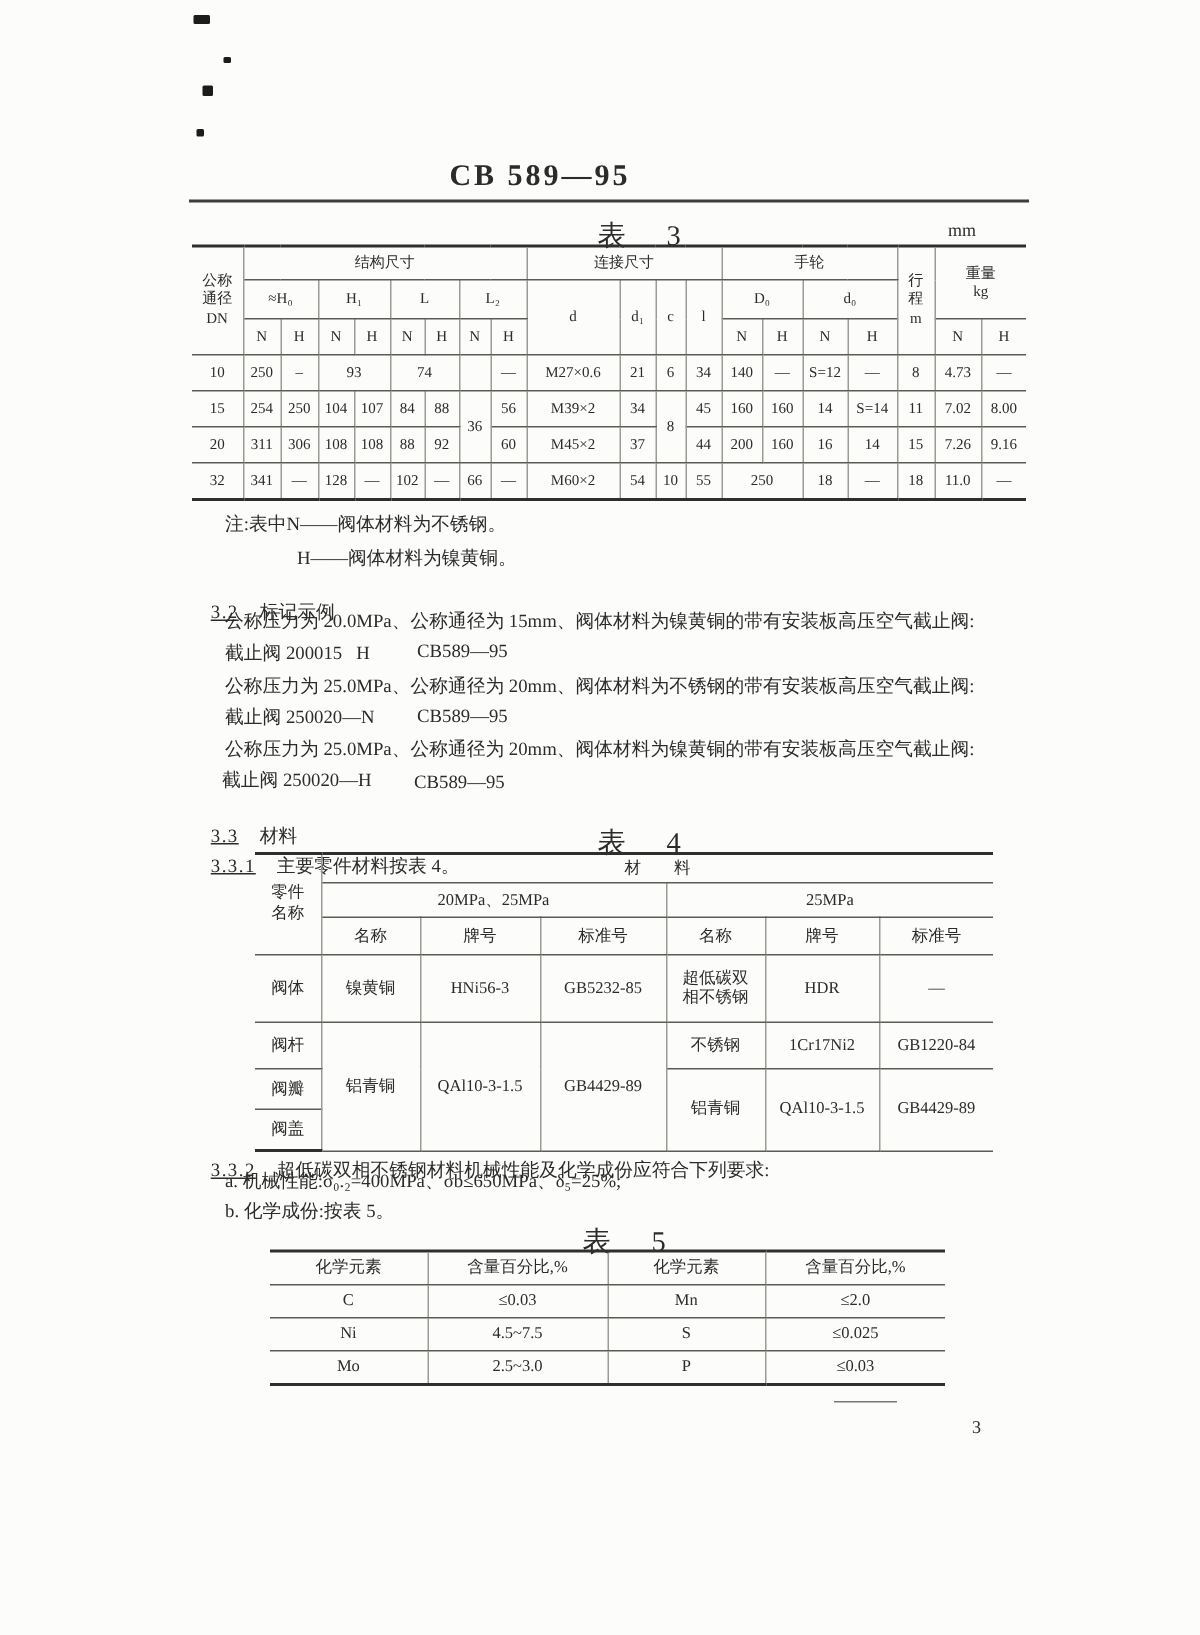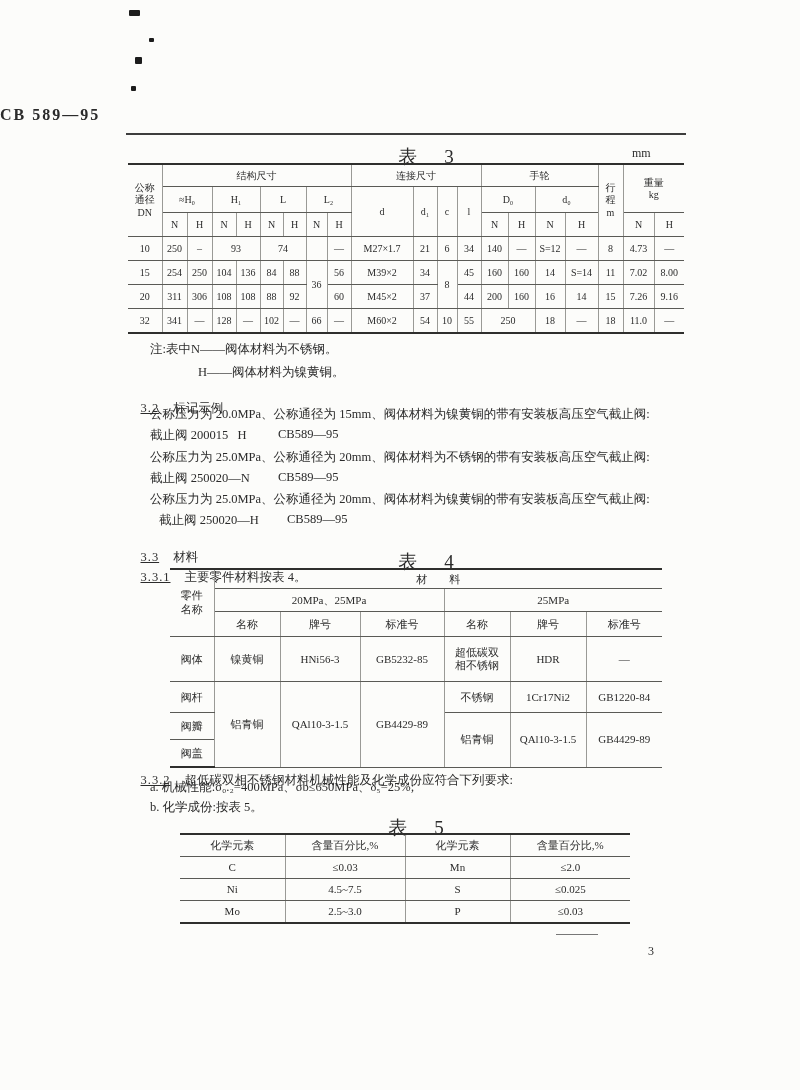--- a/index.html
+++ b/index.html
@@ -14,21 +14,21 @@
   
   #watermark{
     z-index:1;left:222px;top:120px;width:440px;height:120px;
     font-family:"Liberation Sans","DejaVu Sans",sans-serif;
     font-weight:bold;font-size:92px;line-height:110px;
     color:rgba(148,172,204,0.42);letter-spacing:1px;user-select:none;
   }
   
   .speck{position:absolute;background:#1c1c1c;z-index:3;border-radius:1px;}
   
-  #doc-code{left:0;top:106px;width:720px;font-size:16px;font-weight:bold;letter-spacing:2px;}
+  #doc-code{left:0;top:106px;width:720px;text-align:center;font-size:20px;font-weight:bold;letter-spacing:2px;}
   #header-rule{left:126px;top:133px;width:560px;height:2px;background:#3d3d3d;}
   .tbl-caption{font-size:19px;letter-spacing:4px;margin-left:28px;}
   #t3-caption{left:0;top:144px;width:800px;text-align:center;}
   #t3-unit{left:632px;top:146px;font-size:12px;}
   
   table{border-collapse:collapse;table-layout:fixed;background:transparent;}
   td,th{
     border-left:1px solid #9a9a96;border-right:1px solid #9a9a96;
     border-top:1px solid #5a5a56;border-bottom:1px solid #5a5a56;
     font-weight:normal;text-align:center;vertical-align:middle;
@@ -137,38 +137,38 @@
       <th>H</th>
     </tr>
     <tr>
       <td>10</td>
       <td>250</td>
       <td>–</td>
       <td colspan="2">93</td>
       <td colspan="2">74</td>
       <td></td>
       <td>—</td>
-      <td>M27×1.7</td>
+      <td>M27×0.6</td>
       <td>21</td>
       <td>6</td>
       <td>34</td>
       <td>140</td>
       <td>—</td>
       <td>S=12</td>
       <td>—</td>
       <td>8</td>
       <td>4.73</td>
       <td>—</td>
     </tr>
     <tr>
       <td>15</td>
       <td>254</td>
       <td>250</td>
       <td>104</td>
-      <td>136</td>
+      <td>107</td>
       <td>84</td>
       <td>88</td>
       <td rowspan="2">36</td>
       <td>56</td>
       <td>M39×2</td>
       <td>34</td>
       <td rowspan="2">8</td>
       <td>45</td>
       <td>160</td>
       <td>160</td>
@@ -232,21 +232,21 @@
   <div class="line codeline" style="left:150px;top:427px;">
     <span class="code">截止阀 200015   H</span>
     <span>CB589—95</span>
   </div>
   <div class="line" style="left:150px;top:449px;">公称压力为 25.0MPa、公称通径为 20mm、阀体材料为不锈钢的带有安装板高压空气截止阀:</div>
   <div class="line codeline" style="left:150px;top:470px;">
     <span class="code">截止阀 250020—N</span>
     <span>CB589—95</span>
   </div>
   <div class="line" style="left:150px;top:491px;">公称压力为 25.0MPa、公称通径为 20mm、阀体材料为镍黄铜的带有安装板高压空气截止阀:</div>
-  <div class="line codeline" style="left:159px;top:512px;">
+  <div class="line codeline" style="left:148px;top:512px;align-items:flex-end;">
     <span class="code">截止阀 250020—H</span>
     <span>CB589—95</span>
   </div>
 
   <div class="line" style="left:128px;top:534px;">
     <span class="sec-num">3.3</span><span>材料</span>
   </div>
   <div class="line" style="left:128px;top:554px;">
     <span class="sec-num">3.3.1</span><span>主要零件材料按表 4。</span>
   </div>

